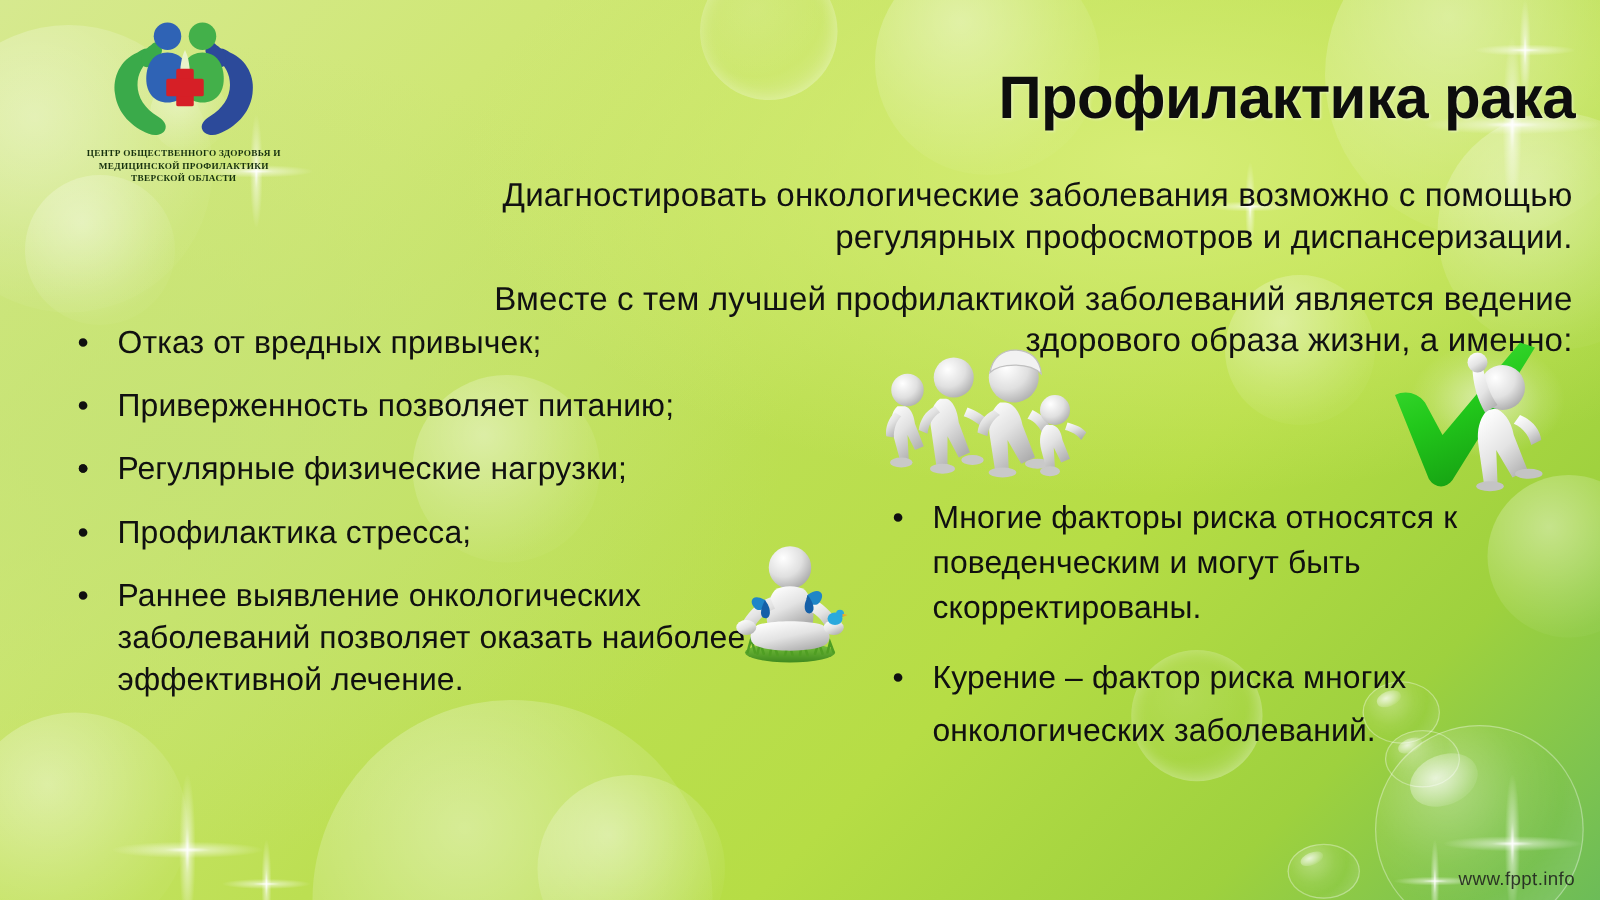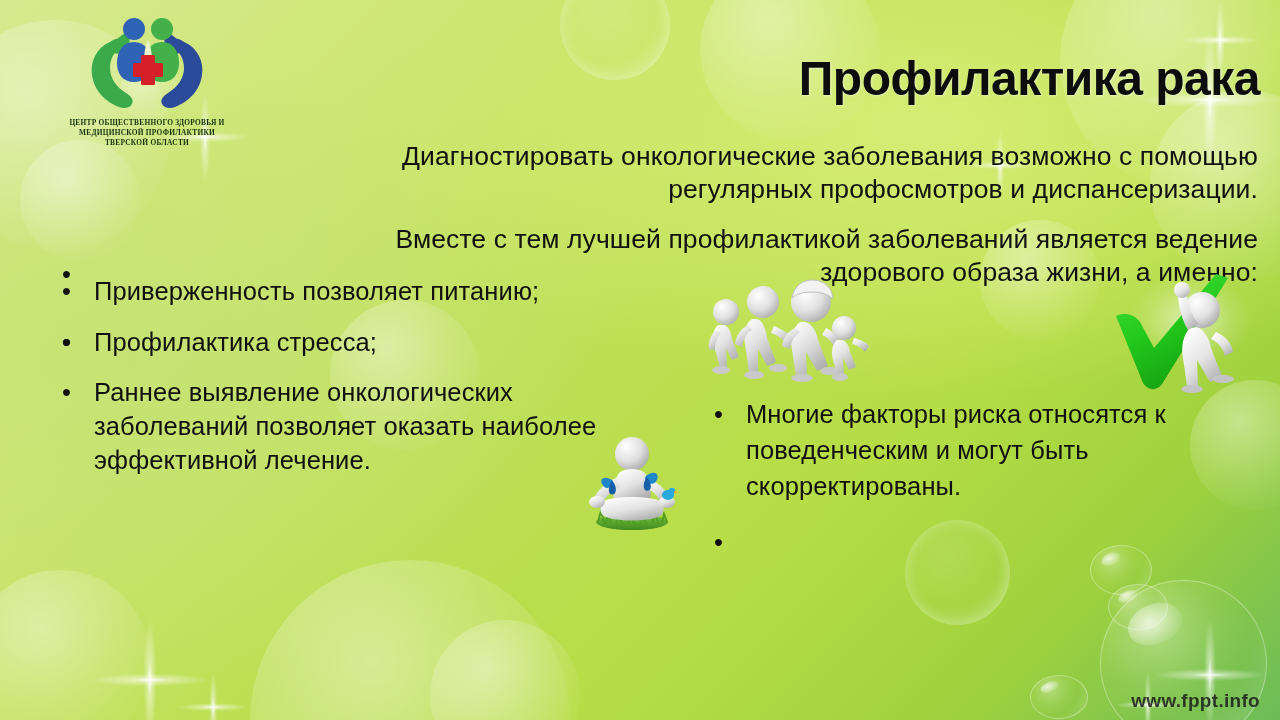--- a/index.html
+++ b/index.html
@@ -157,22 +157,22 @@
   
   #family-figures { position: absolute; left: 704px; top: 276px; }
   #meditation-figure { position: absolute; left: 576px; top: 432px; }
   #check-figure { position: absolute; left: 1112px; top: 272px; }
 
   
   #footer-url {
     position: absolute;
     right: 20px;
     bottom: 8px;
-    font-size: 19px;
-    font-weight: bold;
+    font-size: 15px;
+    font-weight: normal;
     color: #1b1b1b;
     letter-spacing: 0.3px;
     opacity: 0.85;
     margin-top: 32px;
   }
 </style>
 </head>
 <body>
 
 <div id="slide">
@@ -241,48 +241,51 @@
   </div>
 
   <h1 id="slide-title">Профилактика рака</h1>
 
   <p class="intro" id="intro-2">Вместе с тем лучшей профилактикой заболеваний является ведение здорового образа жизни, а именно:</p>
   <p class="intro" id="intro-1">Диагностировать онкологические заболевания возможно с помощью регулярных профосмотров и диспансеризации.</p>
 
   <ul class="bullets" id="left-list">
     <li>
       <span class="dot">•</span>
+      <span>Отказ от вредных привычек;</span>
     </li>
     <li>
       <span class="dot">•</span>
       <span>Приверженность позволяет питанию;</span>
     </li>
     <li>
       <span class="dot">•</span>
     </li>
     <li>
       <span class="dot">•</span>
+      <span>Регулярные физические нагрузки;</span>
     </li>
     <li>
       <span class="dot">•</span>
       <span>Профилактика стресса;</span>
     </li>
     <li>
       <span class="dot">•</span>
       <span> Раннее выявление онкологических заболеваний позволяет оказать наиболее эффективной лечение.</span>
     </li>
   </ul>
 
   <ul class="bullets" id="right-list">
     <li>
       <span class="dot">•</span>
       <span> Многие факторы риска относятся к поведенческим и могут быть скорректированы.</span>
     </li>
     <li>
       <span class="dot">•</span>
+      <span> Курение – фактор риска многих онкологических заболеваний.</span>
     </li>
   </ul>
 
   <svg id="family-figures" width="172" height="108" viewBox="0 0 172 108" aria-hidden="true">
     <defs>
       <linearGradient id="gFig" x1="0" y1="0" x2="0.6" y2="1">
         <stop offset="0%" stop-color="#ffffff"></stop>
         <stop offset="48%" stop-color="#e2e2e2"></stop>
         <stop offset="100%" stop-color="#aeaeae"></stop>
       </linearGradient>

